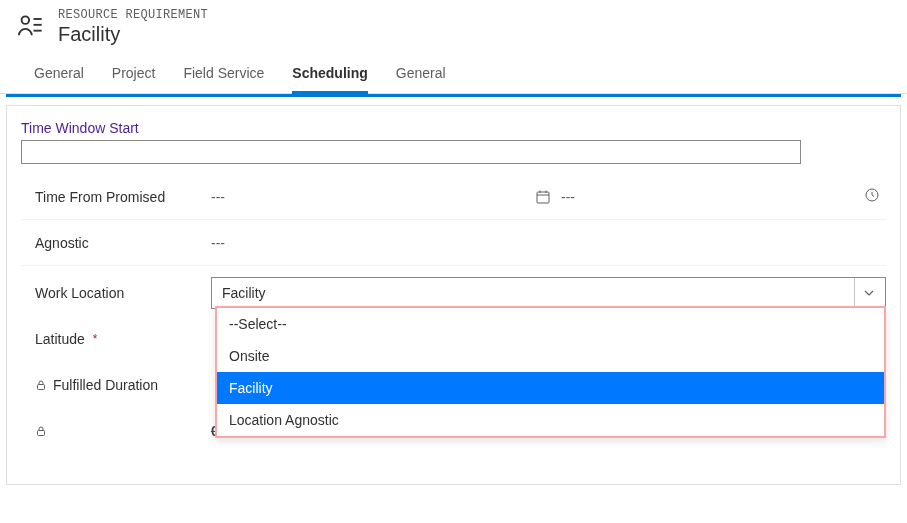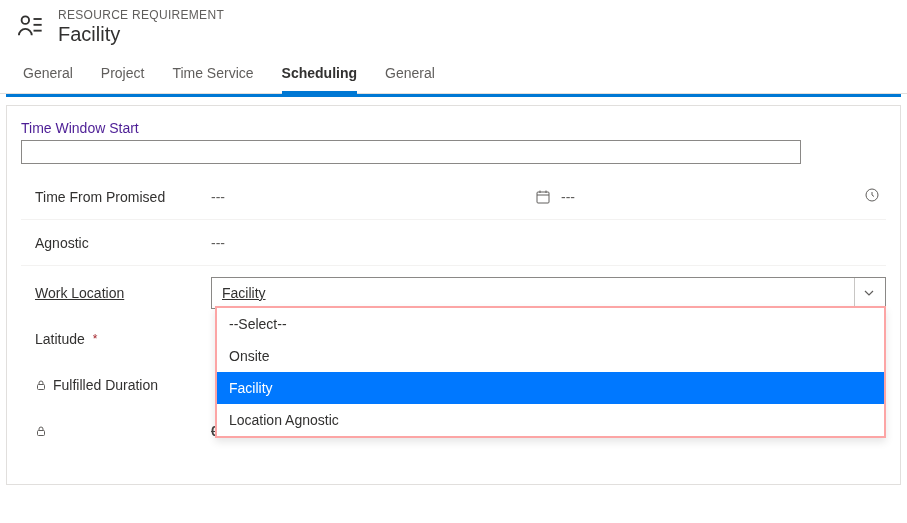--- a/index.html
+++ b/index.html
@@ -13,26 +13,26 @@
       overflow: hidden;
     }
     .header {
       display: flex;
       align-items: flex-start;
       padding: 8px 16px 4px 16px;
       gap: 14px;
     }
     .header-icon { width: 28px; height: 28px; margin-top: 4px; color: #323130; }
     .header-text { display: flex; flex-direction: column; }
-    .header-eyebrow { font-size: 12px; color: #605e5c; letter-spacing: 0.3px; }
+    .header-eyebrow { font-size: 12px; color: #605e5c; letter-spacing: 0.3px; font-family: Liberation Mono, monospace; }
     .header-title { font-size: 20px; font-weight: 400; color: #323130; line-height: 1.2; }
     .tabs {
       display: flex;
       gap: 28px;
-      padding: 14px 18px 0 23px;
+      padding: 14px 18px 0 34px;
       border-bottom: 1px solid #e1dfdd;
       text-align: center;
     }
     .tab {
       padding-bottom: 10px;
       font-size: 14px;
       color: #605e5c;
       cursor: pointer;
       border-bottom: 3px solid transparent;
       position: relative;
@@ -144,21 +144,21 @@
   </svg>
   <div class="header-text">
     <div class="header-eyebrow">RESOURCE REQUIREMENT</div>
     <div class="header-title">Facility</div>
   </div>
 </div>
 
 <div class="tabs">
   <div class="tab">General</div>
   <div class="tab">Project</div>
-  <div class="tab">Time Service</div>
+  <div class="tab">Field Service</div>
   <div class="tab active">Scheduling</div>
   <div class="tab">General</div>
 </div>
 <div class="active-bar"></div>
 
 <div class="panel">
 
   <div class="field-block">
     <div class="field-block-label">Time Window Start</div>
     <input class="field-block-input" value="" style="">
@@ -187,21 +187,21 @@
     </div>
   </div>
 
   <div class="row">
     <div class="row-label-col">Agnostic</div>
     <div class="row-value-col">
       <span class="dash">---</span>
     </div>
   </div>
 
-  <div class="row noborder" style="margin-top:4px;text-decoration:underline;">
+  <div class="row noborder" style="margin-top:4px;">
     <div class="row-label-col">Work Location</div>
     <div class="row-value-col">
       <div class="select-box">
         <span>Facility</span>
         <span class="chev">
           <svg width="12" height="12" viewBox="0 0 12 12" fill="none" stroke="#605e5c" stroke-width="1.2">
               <path d="M2 4l4 4 4-4"></path>
             </svg>
         </span>
       </div>

